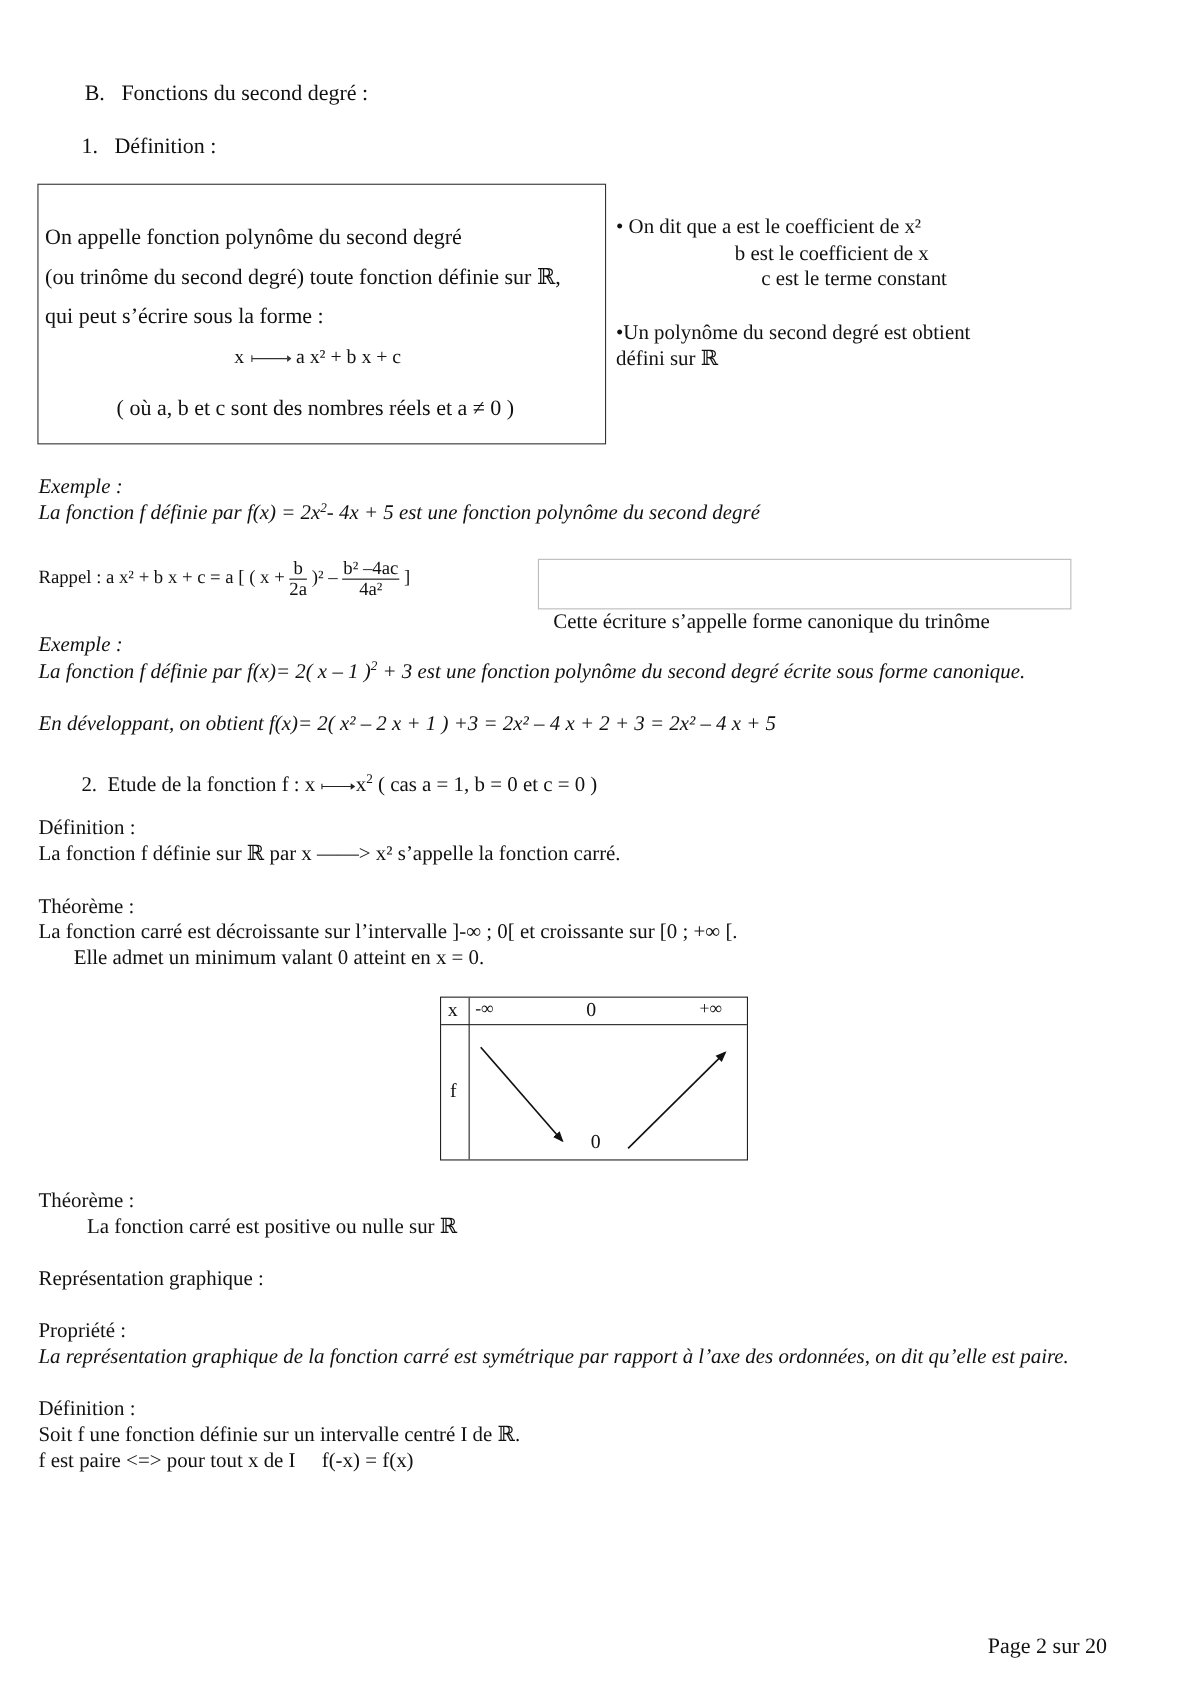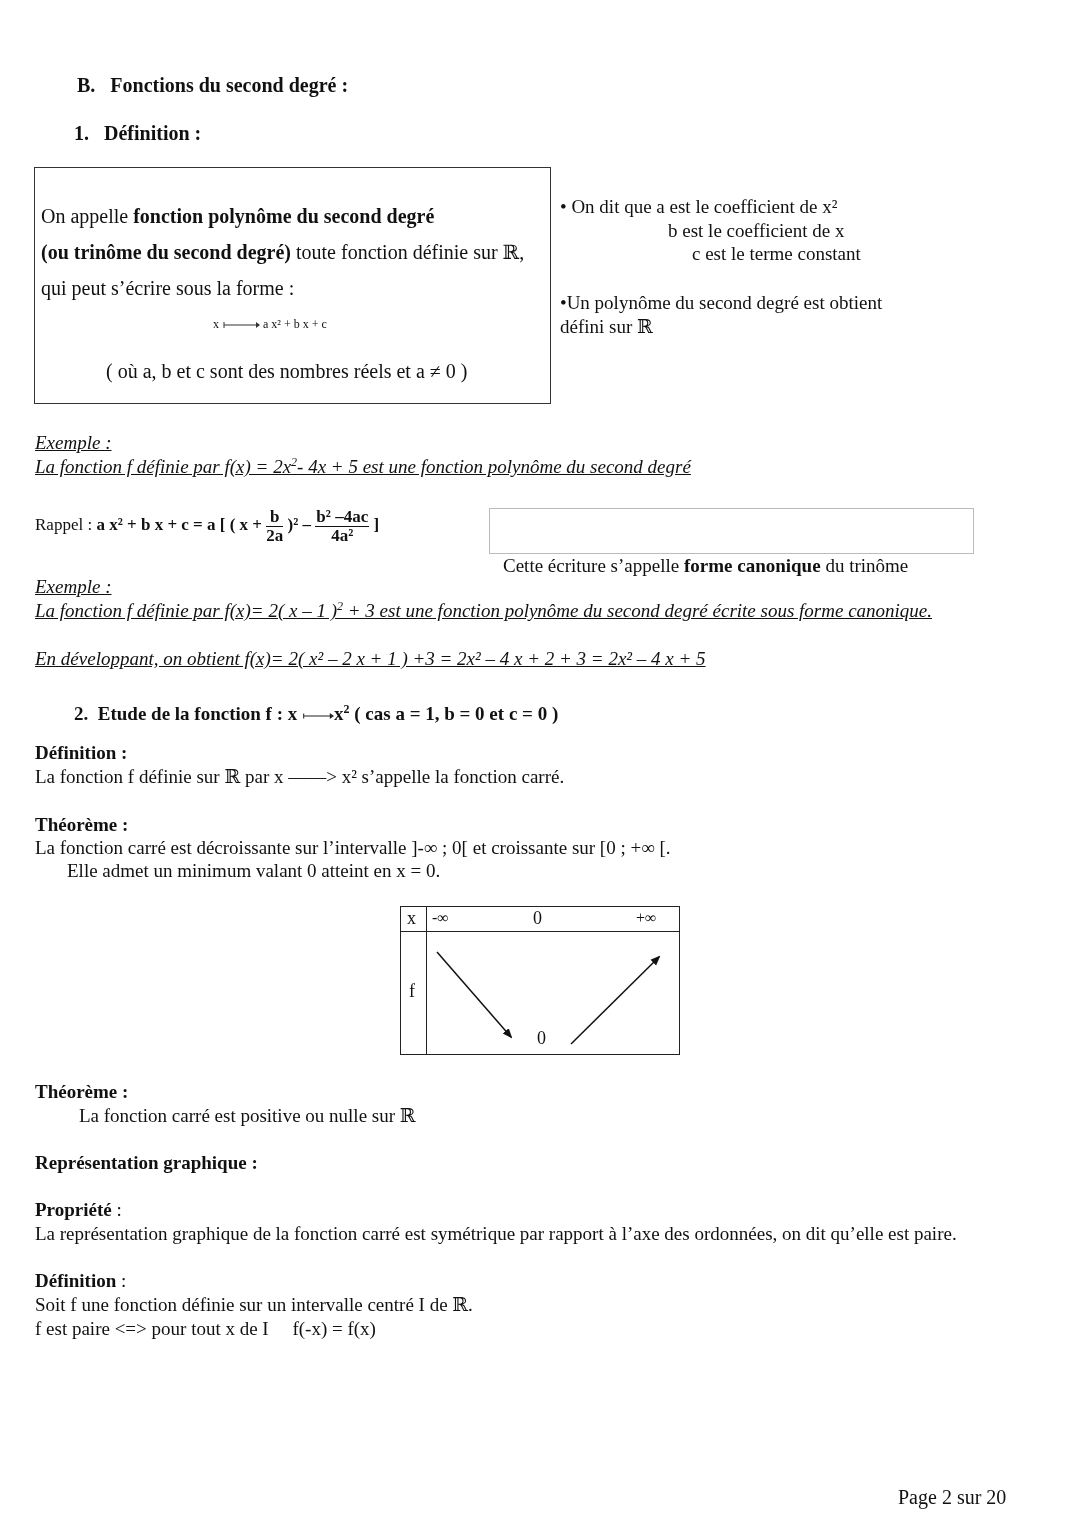--- a/index.html
+++ b/index.html
@@ -2,22 +2,22 @@
 <html><head>
 <meta charset="utf-8">
 <style>
   html, body { margin: 0; padding: 0; background: #ffffff; }
   body {
     width: 1080px; height: 1535px; position: relative; overflow: hidden;
     font-family: "Liberation Serif", "DejaVu Serif", serif;
     color: #111111;
   }
   .abs { position: absolute; white-space: nowrap; }
-  .b { font-weight: bold; }
-  .i { font-style: italic; text-decoration: underline; }
+  .b { font-weight: normal; }
+  .i { font-style: italic; }
   .t19 { font-size: 19px; line-height: 24px; }
   .t20 { font-size: 20px; line-height: 24px; }
   sup { font-size: 12px; vertical-align: 7px; line-height: 0; }
 
   
   #def-box {
     position: absolute; left: 34px; top: 167px; width: 517px; height: 237px;
     border: 1.5px solid #333333; box-sizing: border-box;
   }
   #canon-box {
@@ -53,21 +53,21 @@
 </div>
 
 <div id="def-box"></div>
 <div class="abs t20" style="left:41px; top:204px;">
   <span>On appelle </span><span class="b">fonction polynôme du second degré</span>
 </div>
 <div class="abs t20" style="left:41px; top:240px;">
   <span class="b">(ou trinôme du second degré)</span><span> toute fonction définie sur ℝ,</span>
 </div>
 <div class="abs t20" style="left:41px; top:276px;">qui peut s’écrire sous la forme :</div>
-<div class="abs" style="left:213px; top:312px; font-size:12px; line-height:24px;">
+<div class="abs" style="left:213px; top:312px; font-size:18px; line-height:24px;">
   <span>x</span>
   <svg class="arrow-map" viewBox="0 0 38 12">
     <line x1="2" y1="3" x2="2" y2="9" stroke="#333" stroke-width="1"></line>
     <line x1="2" y1="6" x2="34" y2="6" stroke="#333" stroke-width="1"></line>
     <polygon points="34,3 38,6 34,9" fill="#333"></polygon>
   </svg>
   <span>a x² + b x + c</span>
 </div>
 <div class="abs t20" style="left:106px; top:359px;">( où a, b et c sont des nombres réels et a ≠ 0 )</div>
 
@@ -133,21 +133,21 @@
 </div>
 
 <div class="abs t19 b" style="left:35px; top:1080px;">Théorème :</div>
 <div class="abs t19" style="left:35px; top:1104px;margin-left:44px;">La fonction carré est positive ou nulle sur  ℝ</div>
 
 <div class="abs t19 b" style="left:35px; top:1151px;">Représentation graphique :</div>
 
 <div class="abs t19" style="left:35px; top:1198px;">
   <span class="b">Propriété</span><span> :</span>
 </div>
-<div class="abs t19" style="left:35px; top:1222px;">La représentation graphique de la fonction carré est symétrique par rapport à l’axe des ordonnées, on dit qu’elle est paire.</div>
+<div class="abs t19" style="left:35px; top:1222px;font-style:italic;">La représentation graphique de la fonction carré est symétrique par rapport à l’axe des ordonnées, on dit qu’elle est paire.</div>
 
 <div class="abs t19" style="left:35px; top:1269px;">
   <span class="b">Définition</span><span> :</span>
 </div>
 <div class="abs t19" style="left:35px; top:1293px;">Soit f une fonction définie sur un intervalle centré I de ℝ.</div>
 <div class="abs t19" style="left:35px; top:1317px; white-space:pre;">f est paire &lt;=&gt; pour tout x de I     f(-x) = f(x)</div>
 
 <div class="abs t20" style="left:898px; top:1485px;">Page 2 sur 20</div>
 
 </body></html>

